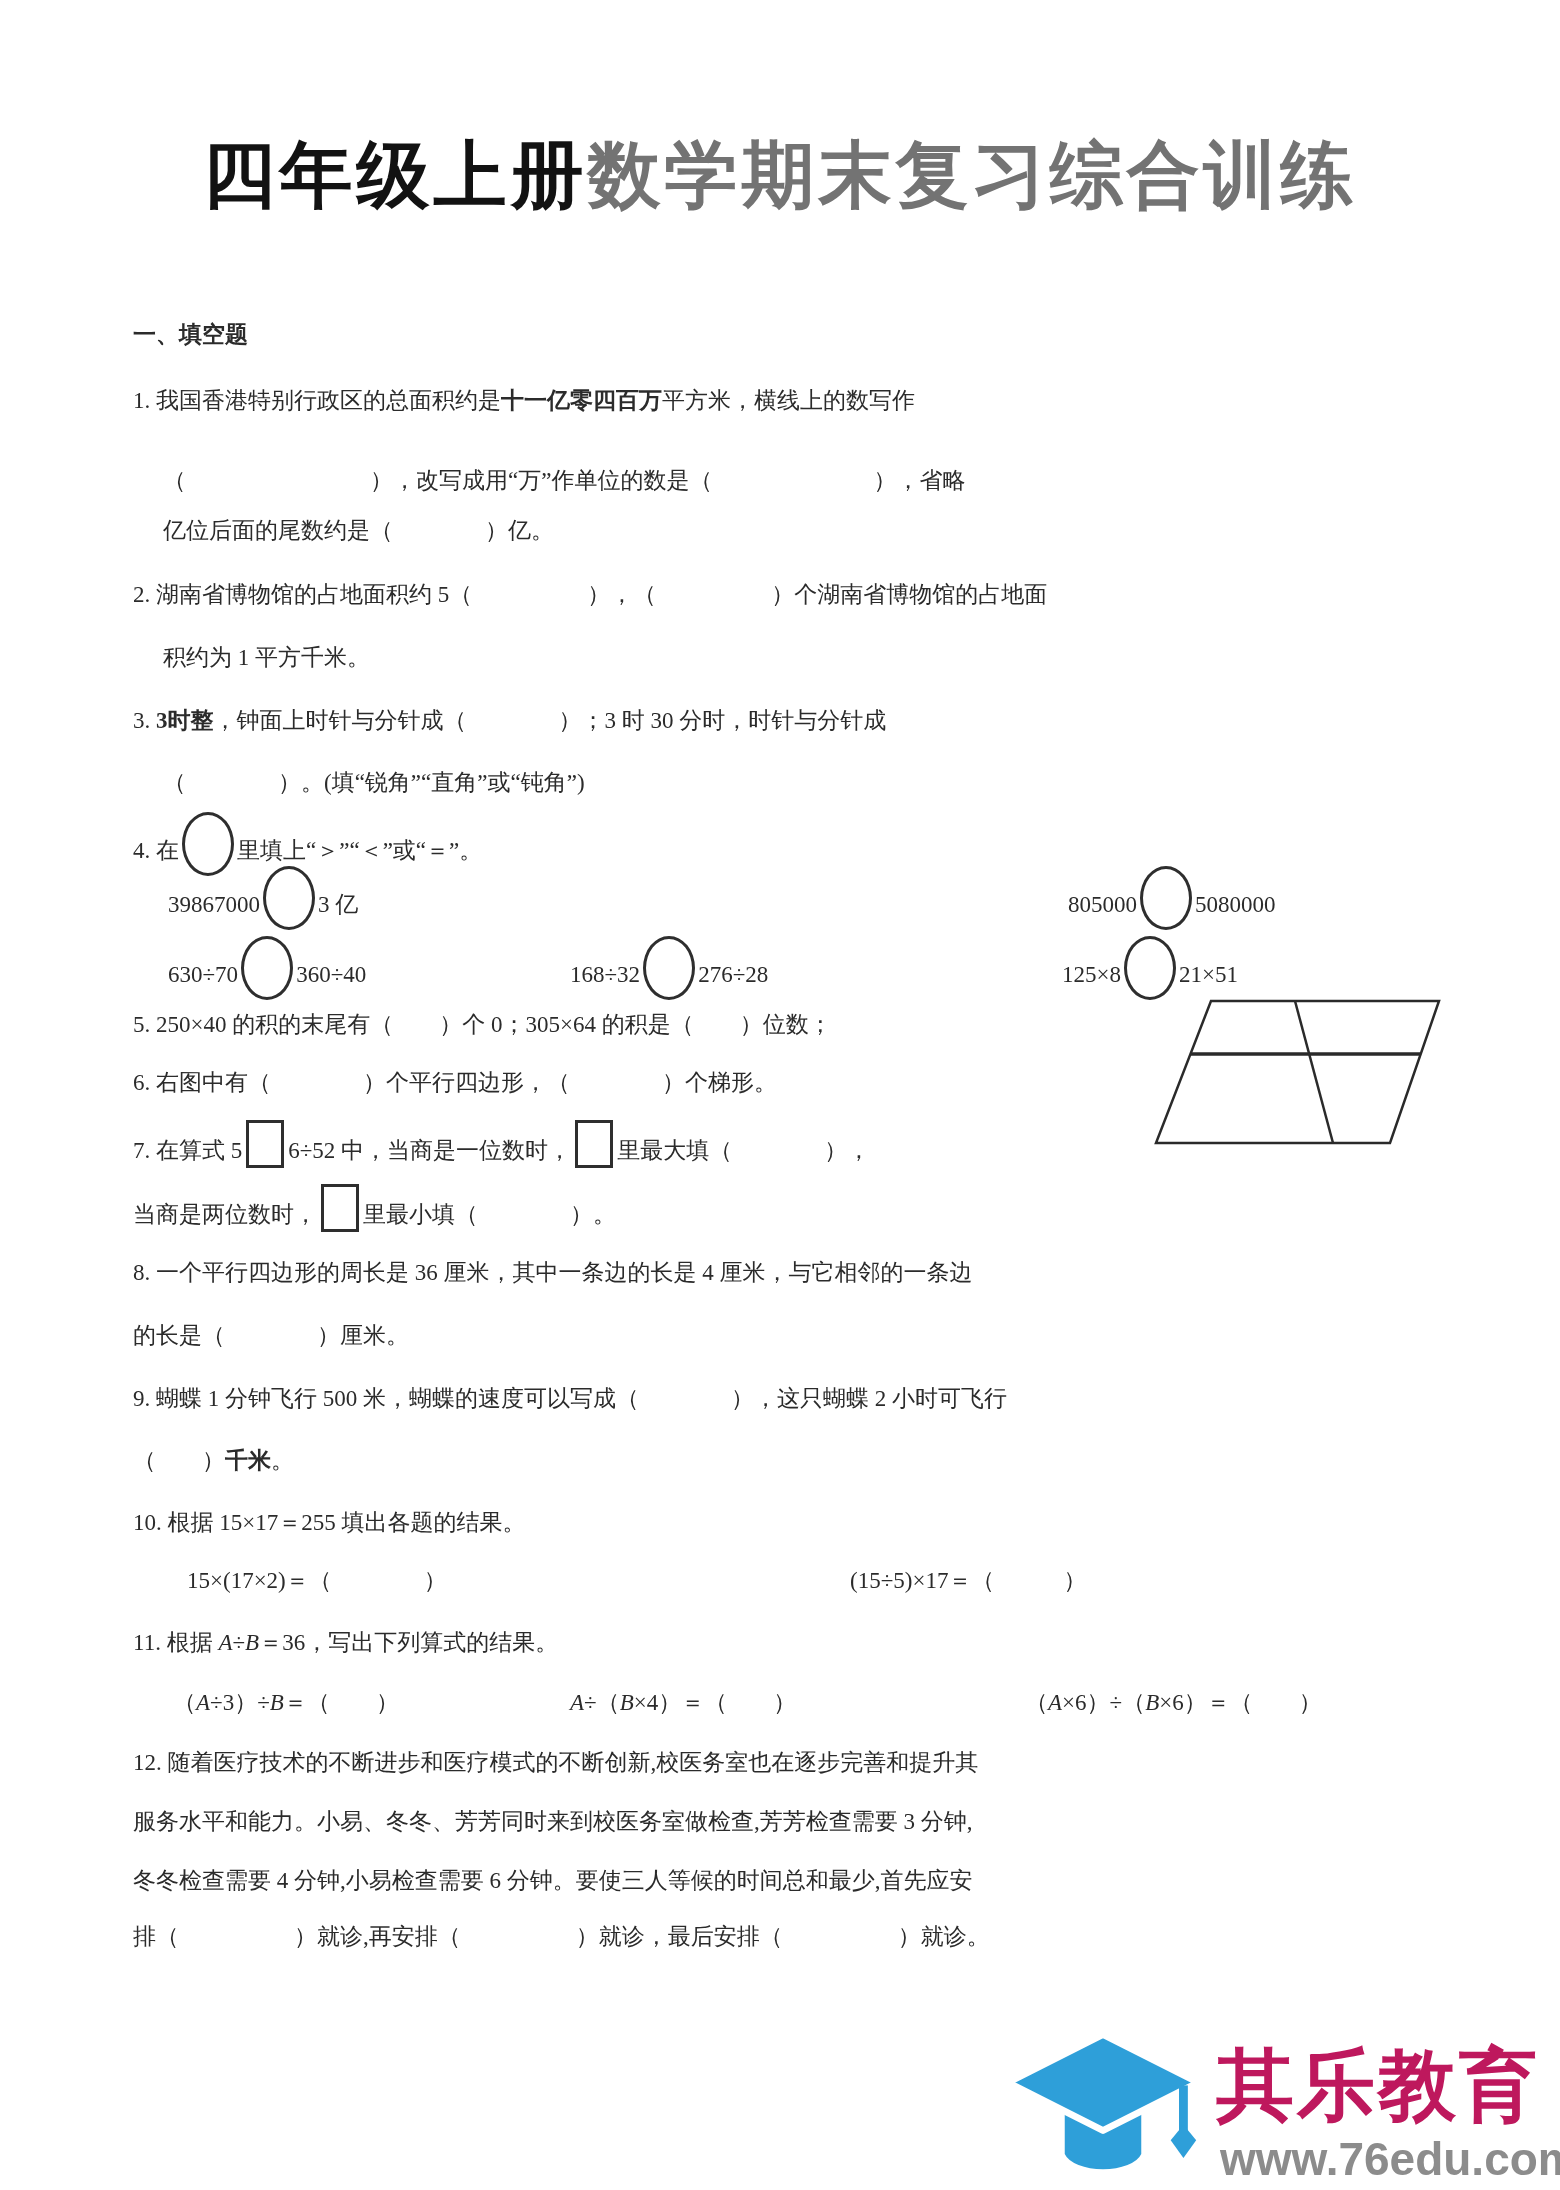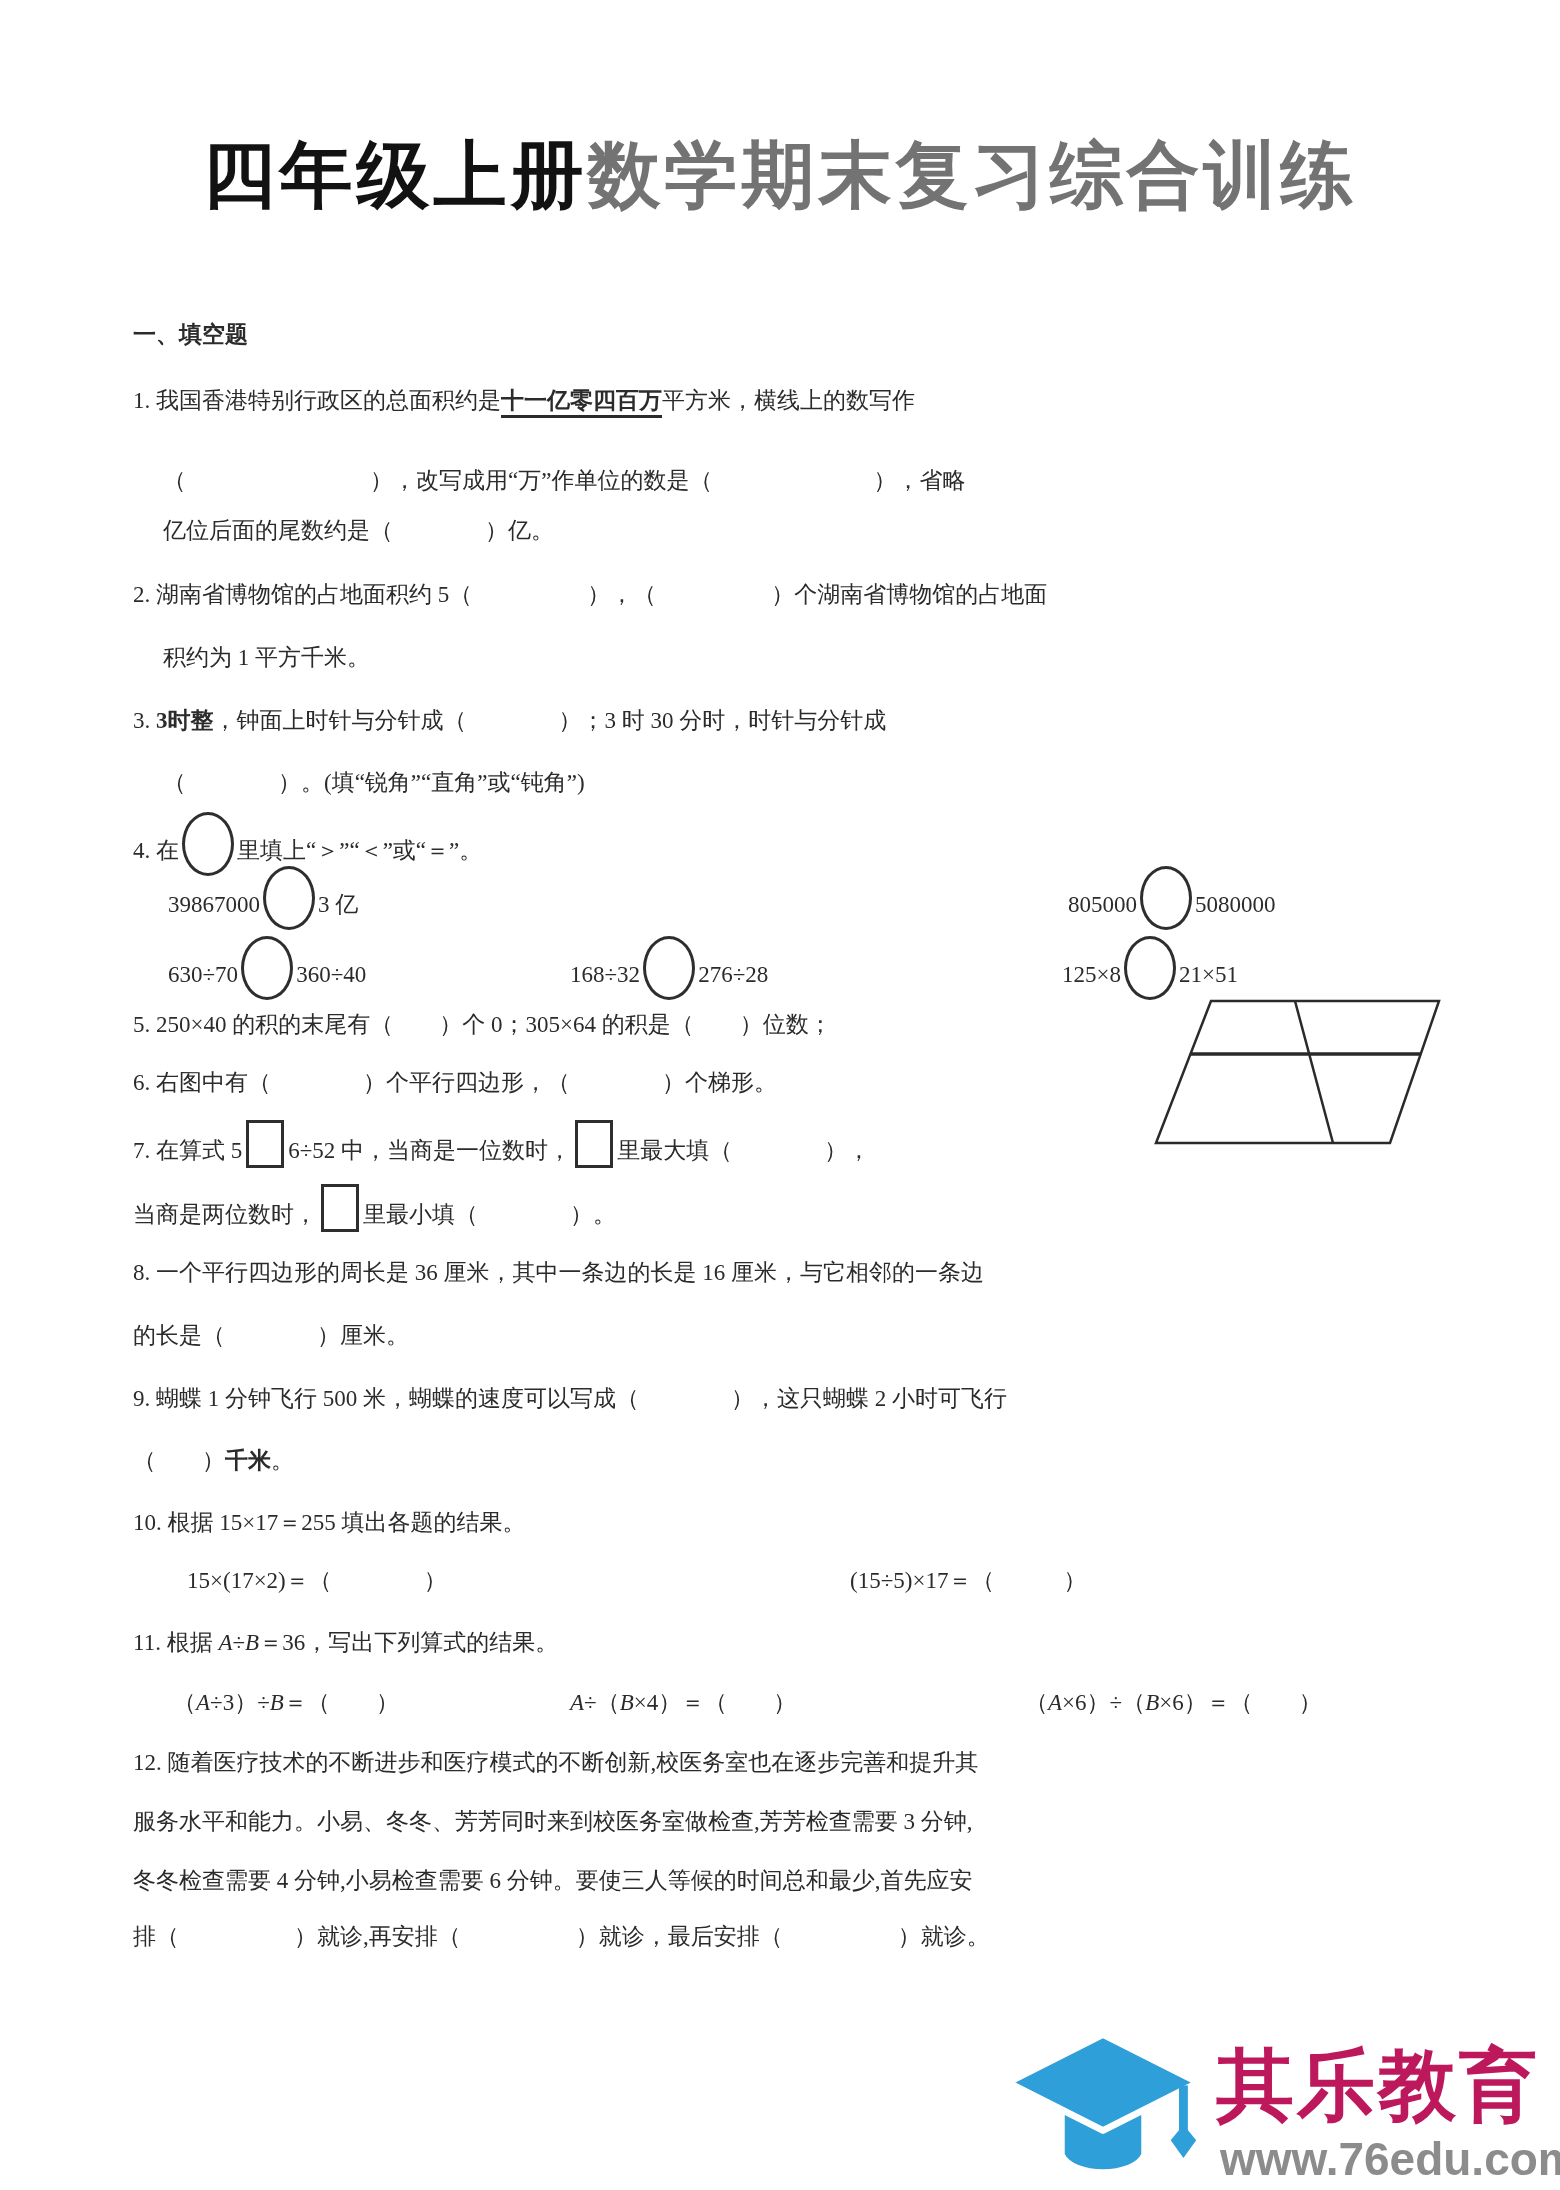--- a/index.html
+++ b/index.html
@@ -27,21 +27,21 @@
     font-size:23px;line-height:42px;
     white-space:nowrap;
   }
   .ln.bold{font-weight:700;}
   .ln.indent{left:163px;}
   .ln.row{left:0;width:1560px;height:50px;}
   .col{position:absolute;top:0;white-space:nowrap;margin-left:40px;}
   
   .seg-plain{}
   .seg-bold{font-weight:700;}
-  .seg-em{font-weight:700;text-decoration:underline;text-decoration-thickness:3px;text-underline-offset:7px;}
+  .seg-em{font-weight:700;text-decoration-thickness:3px;text-underline-offset:7px;}
   .seg-italic{font-style:italic;font-family:"Liberation Serif","DejaVu Serif",serif;}
   .seg-circle{
     display:inline-block;width:46px;height:58px;
     border:3px solid #2e2e2e;border-radius:50%;
     vertical-align:-18px;margin:0 3px;
   }
   .seg-box{
     display:inline-block;width:32px;height:42px;
     border:3px solid #2e2e2e;
     vertical-align:-10px;margin:0 4px;
@@ -103,21 +103,21 @@
 
   <svg class="figure" viewBox="0 0 300 162" aria-hidden="true">
     <polygon points="63,9 291,9 242,151 8,151"></polygon>
     <line x1="42.5" y1="62" x2="272.7" y2="62" stroke-width="3.5"></line>
     <line x1="147" y1="9" x2="185" y2="151" stroke-width="2.5"></line>
   </svg>
 
   <div class="ln" style="top:1120px"><span class="seg-plain">7. 在算式 5</span><span class="seg-box"></span><span class="seg-plain">6÷52 中，当商是一位数时，</span><span class="seg-box"></span><span class="seg-plain">里最大填（　　　　），</span></div>
   <div class="ln" style="top:1184px"><span class="seg-plain">当商是两位数时，</span><span class="seg-box"></span><span class="seg-plain">里最小填（　　　　）。</span></div>
 
-  <div class="ln" style="top:1252px">8. 一个平行四边形的周长是 36 厘米，其中一条边的长是 16 厘米，与它相邻的一条边</div>
+  <div class="ln" style="top:1252px">8. 一个平行四边形的周长是 36 厘米，其中一条边的长是 4 厘米，与它相邻的一条边</div>
   <div class="ln" style="top:1315px">的长是（　　　　）厘米。</div>
 
   <div class="ln" style="top:1378px">9. 蝴蝶 1 分钟飞行 500 米，蝴蝶的速度可以写成（　　　　），这只蝴蝶 2 小时可飞行</div>
   <div class="ln" style="top:1440px"><span class="seg-plain">（　　）</span><span class="seg-bold">千米</span><span class="seg-plain">。</span></div>
 
   <div class="ln" style="top:1502px">10. 根据 15×17＝255 填出各题的结果。</div>
   <div class="ln row" style="top:1560px">
     <span class="col" style="left:147px">15×(17×2)＝（　　　　）</span>
     <span class="col" style="left:810px">(15÷5)×17＝（　　　）</span>
   </div>

